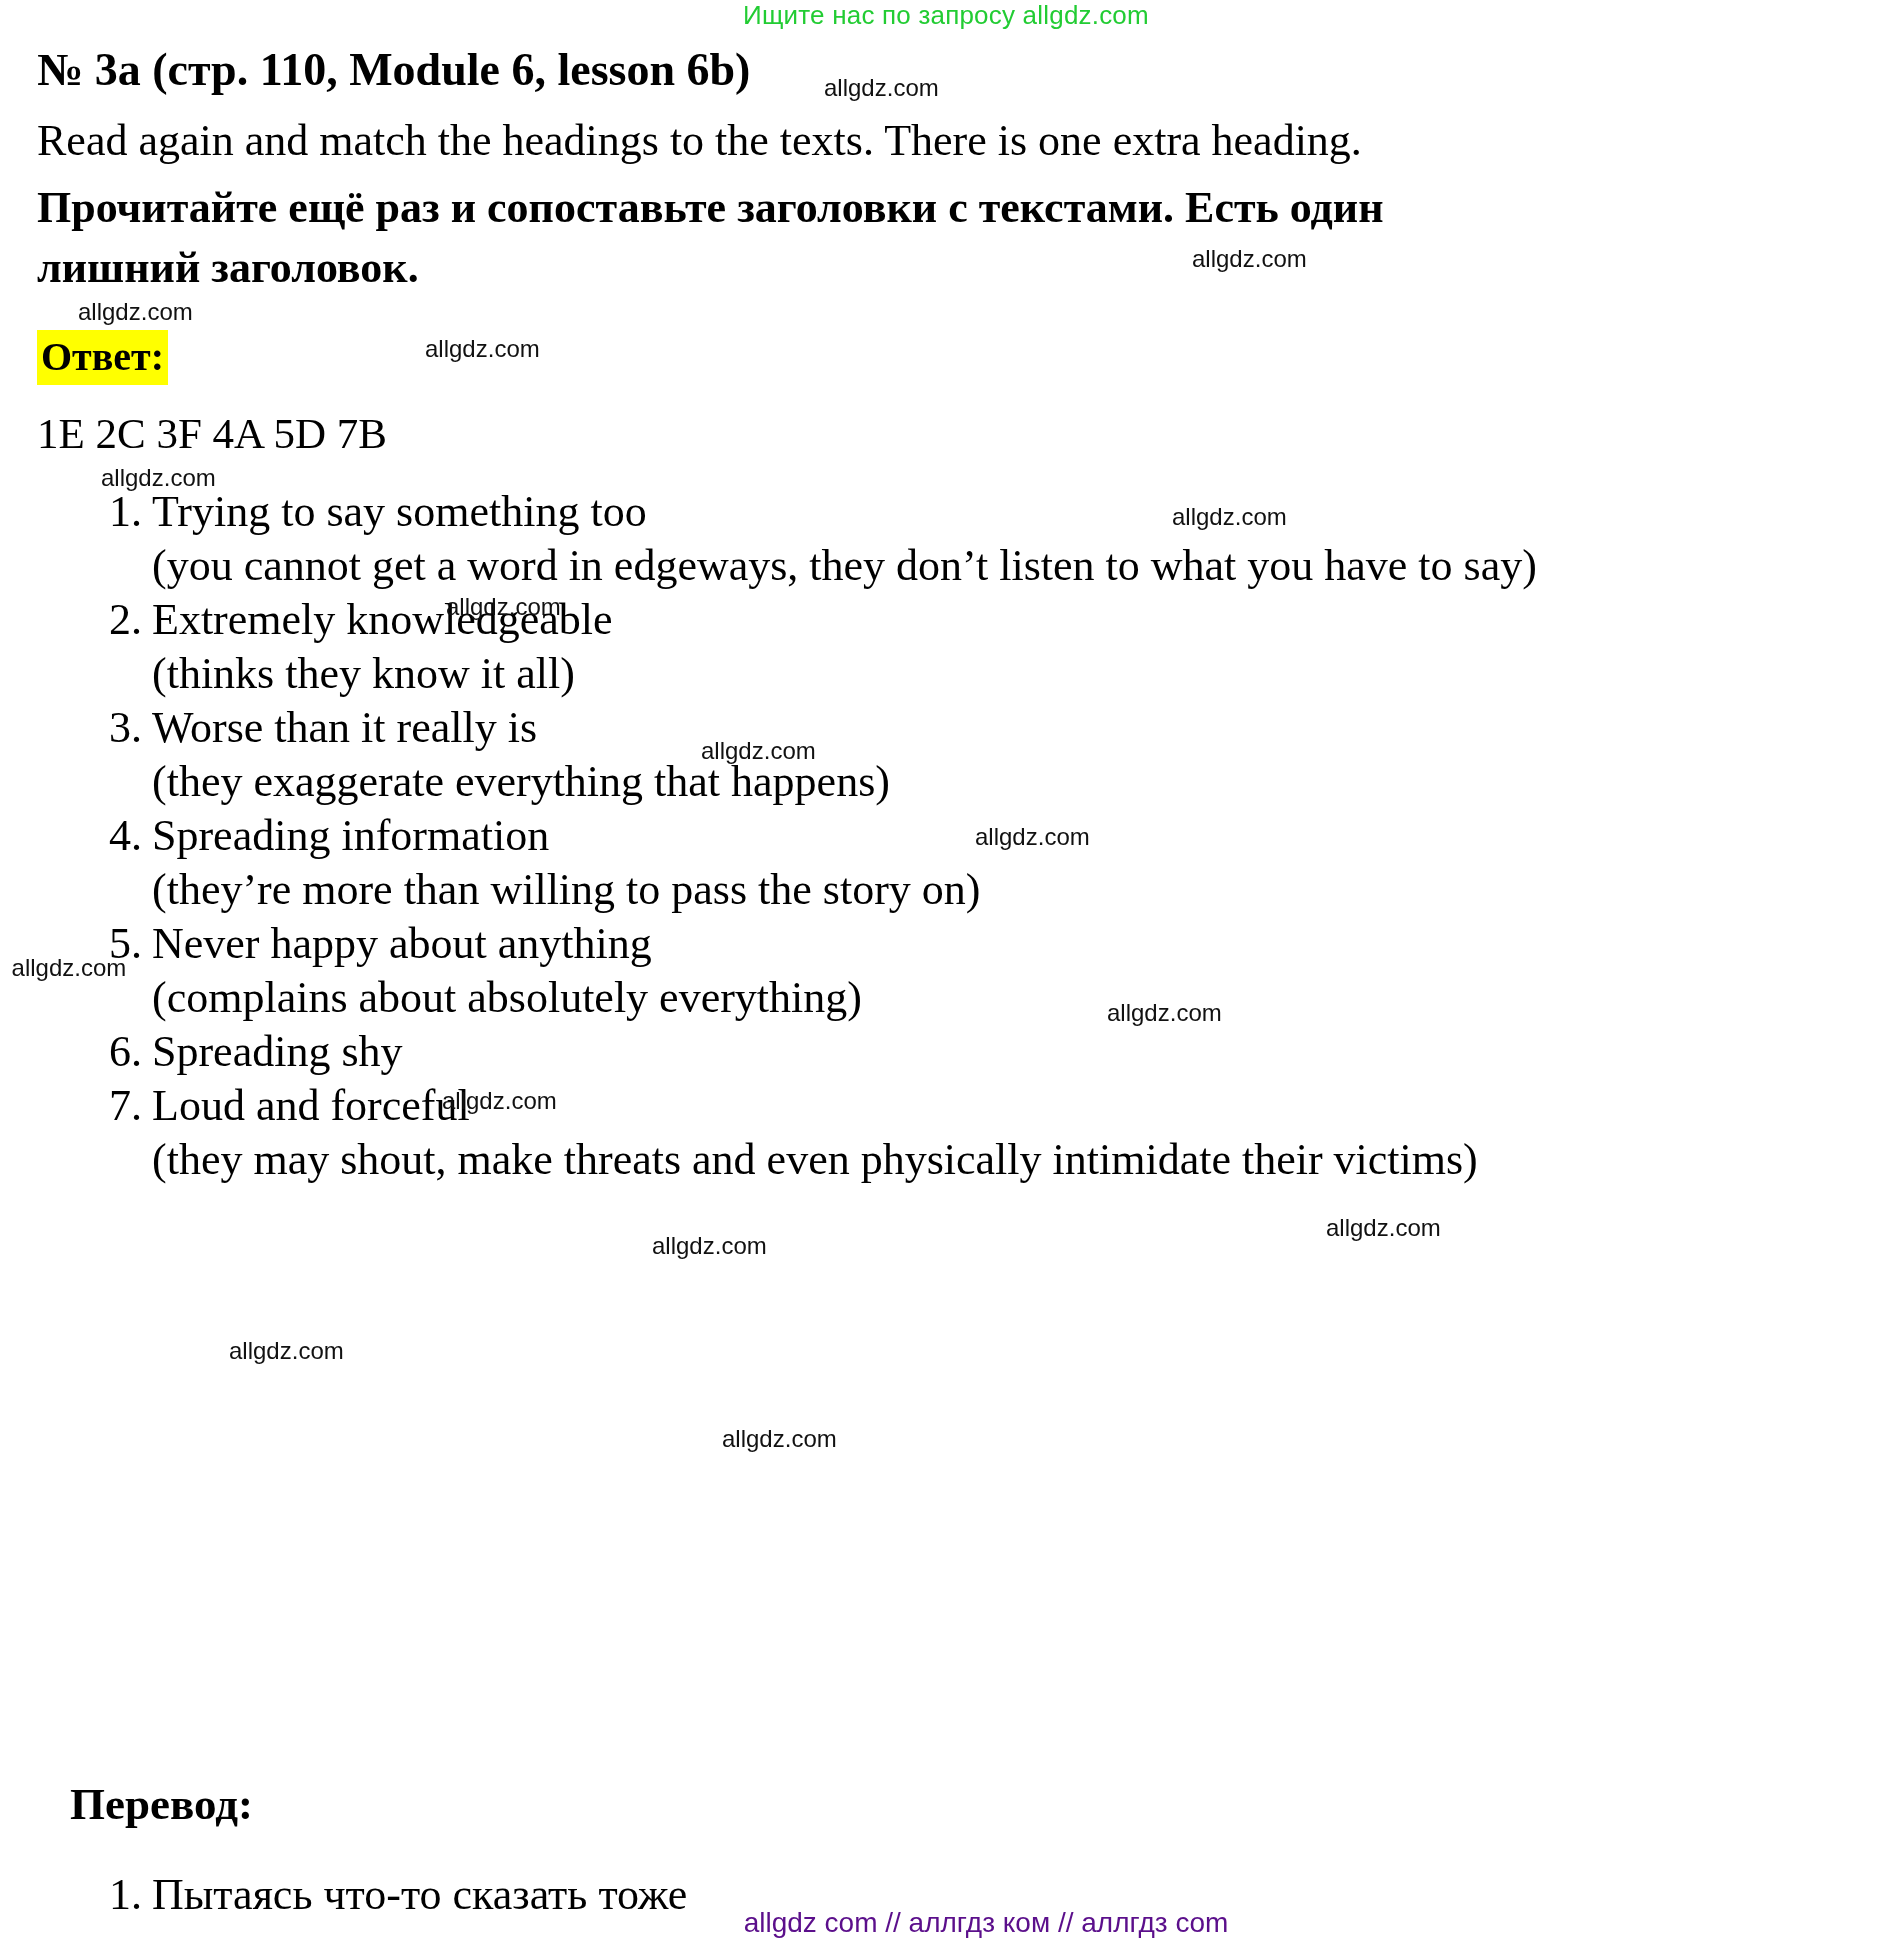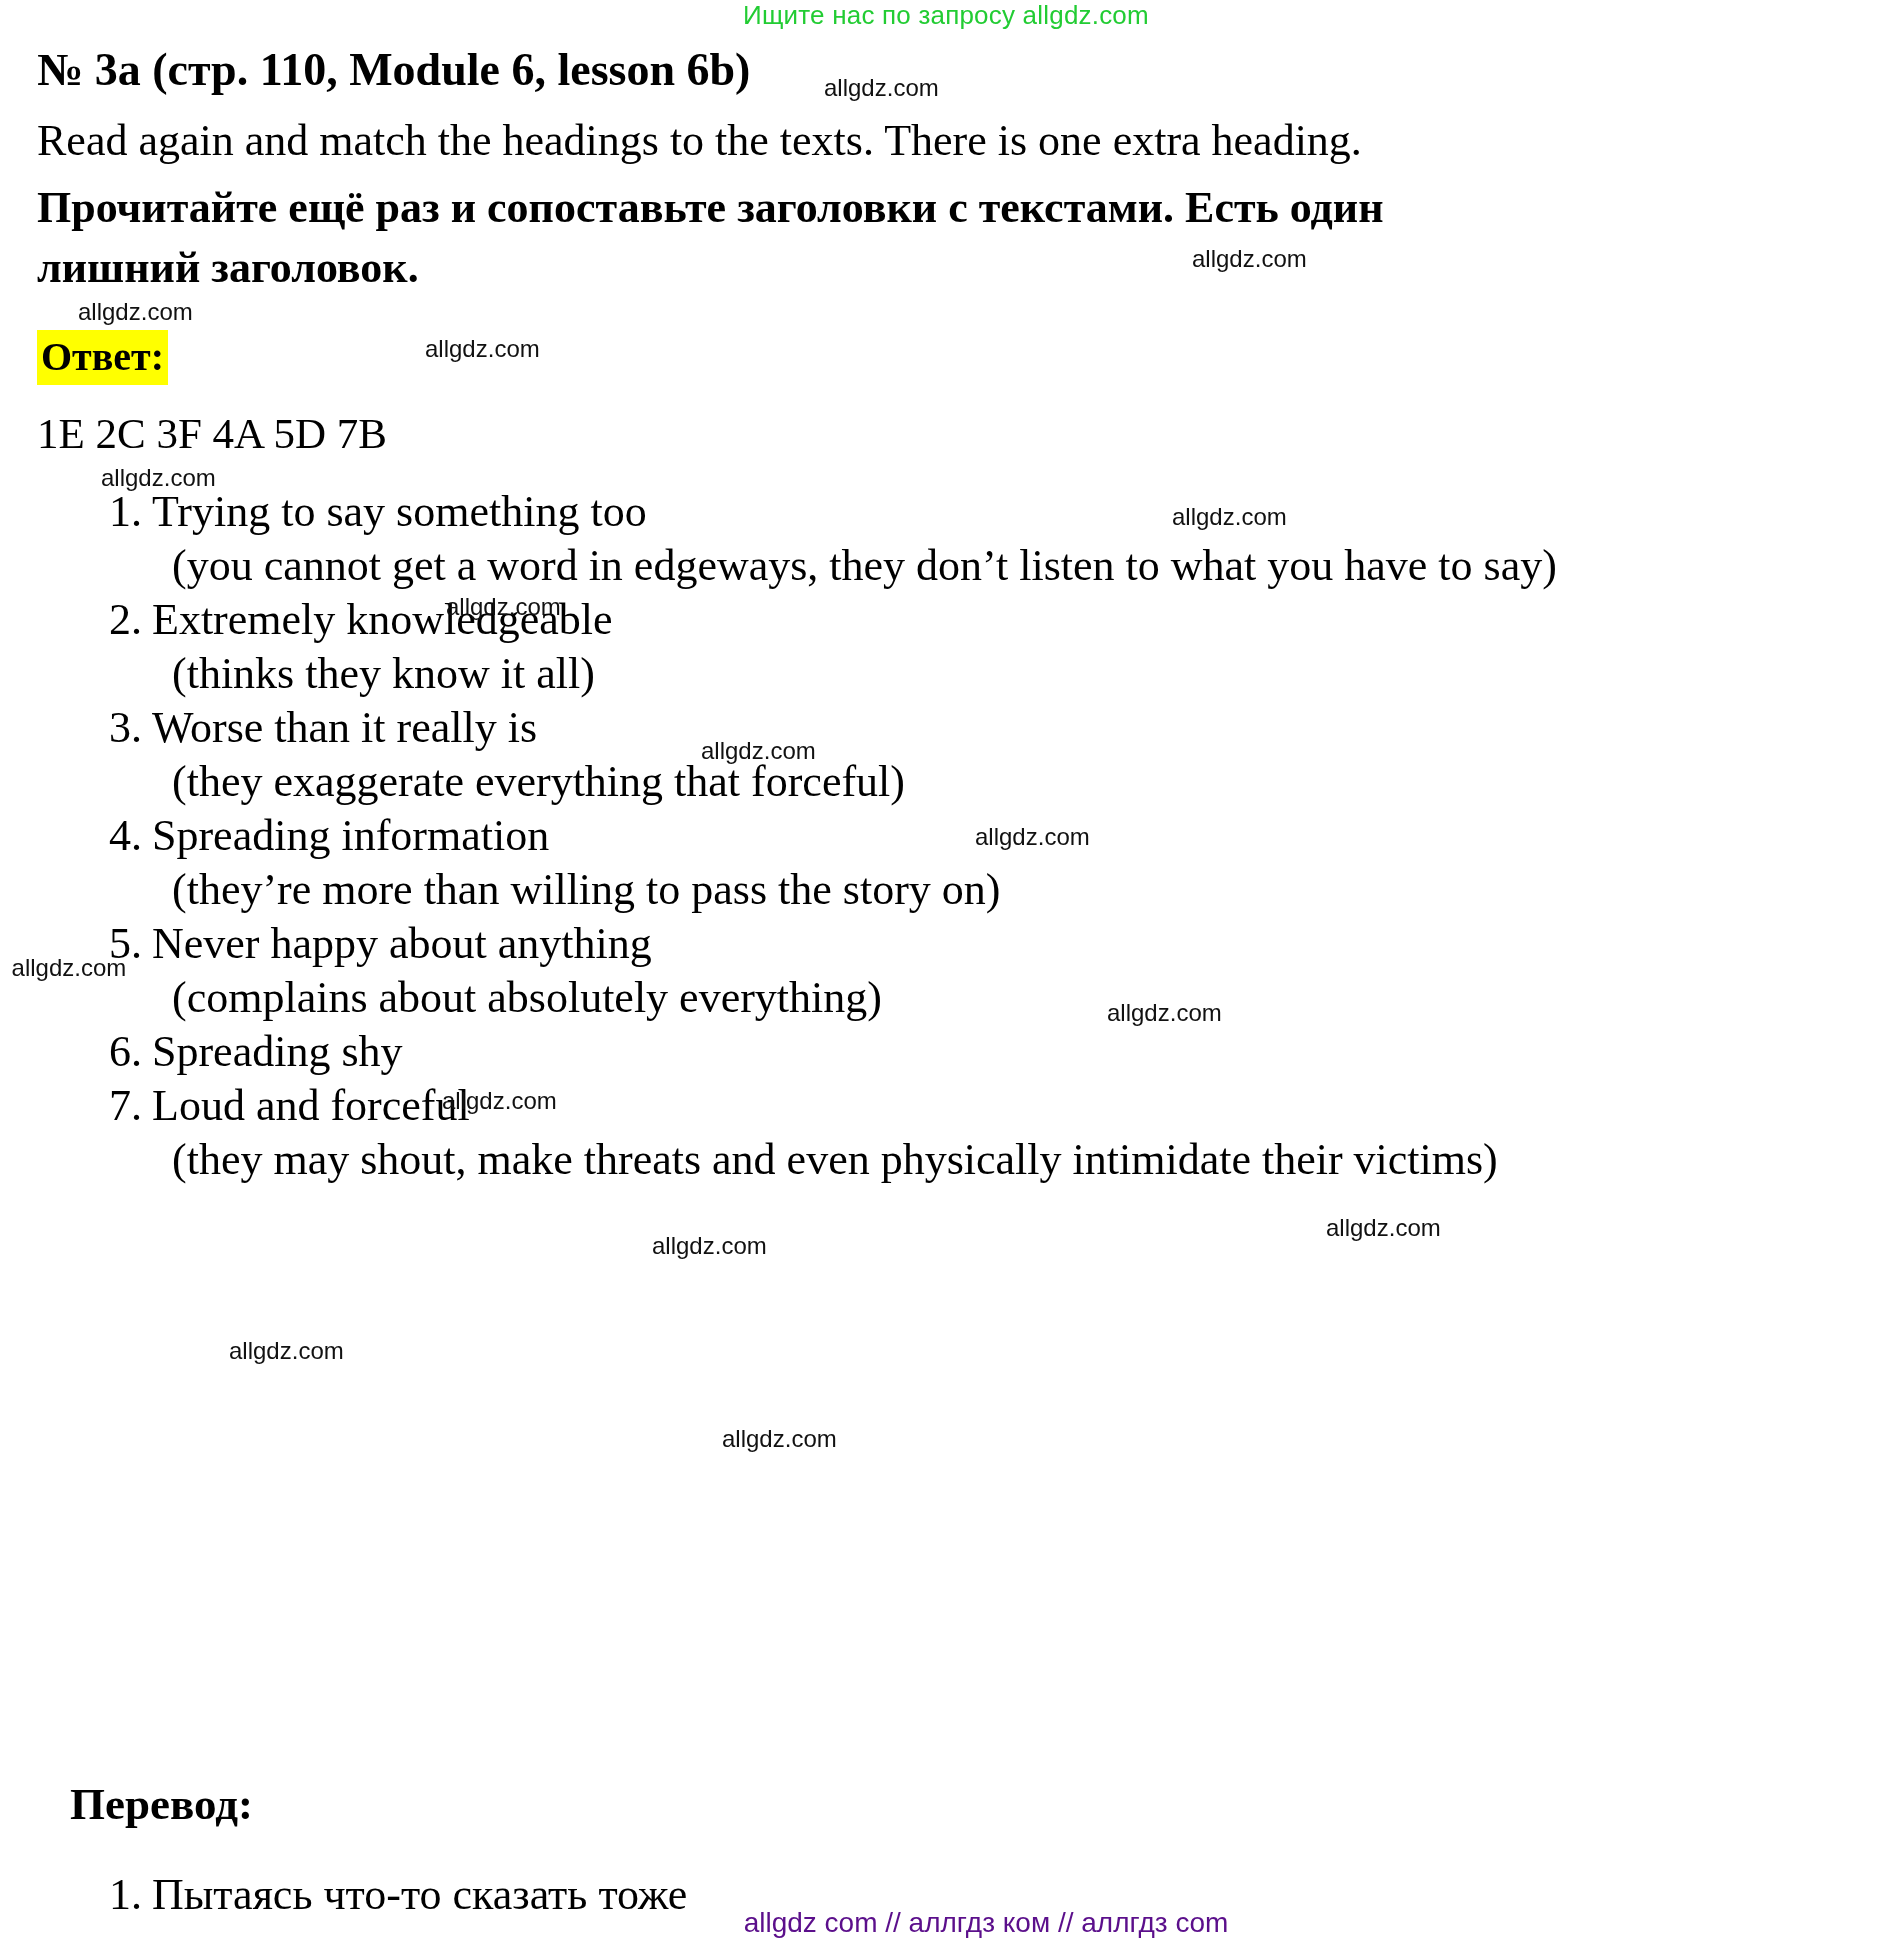--- a/index.html
+++ b/index.html
@@ -114,21 +114,20 @@
     top: 0;
     width: 50px;
     text-align: right;
     font-size: 44px;
   }
   .headings-list li .htext {
     display: block;
   }
   .headings-list li .hgloss {
     display: block;
-    margin-left: 20px;
   }
 
   
   .translation-label {
     position: absolute;
     left: 37px;
     top: 1778px;
     font-size: 45px;
     line-height: 52px;
     font-weight: bold;
@@ -208,21 +207,21 @@
         <span class="hgloss">(you cannot get a word in edgeways, they don’t listen to what you have to say)</span>
       </li>
       <li>
         <span class="num">2.</span>
         <span class="htext">Extremely knowledgeable</span>
         <span class="hgloss">(thinks they know it all)</span>
       </li>
       <li>
         <span class="num">3.</span>
         <span class="htext">Worse than it really is</span>
-        <span class="hgloss">(they exaggerate everything that forceful)</span>
+        <span class="hgloss">(they exaggerate everything that happens)</span>
       </li>
       <li>
         <span class="num">4.</span>
         <span class="htext">Spreading information</span>
         <span class="hgloss">(they’re more than willing to pass the story on)</span>
       </li>
       <li>
         <span class="num">5.</span>
         <span class="htext">Never happy about anything</span>
         <span class="hgloss">(complains about absolutely everything)</span>

